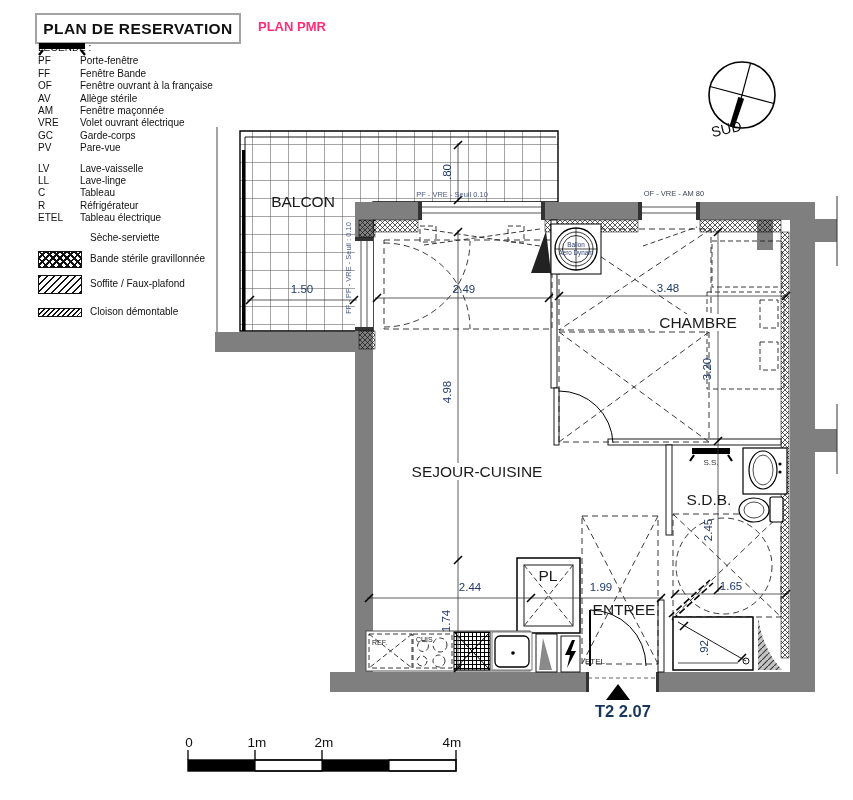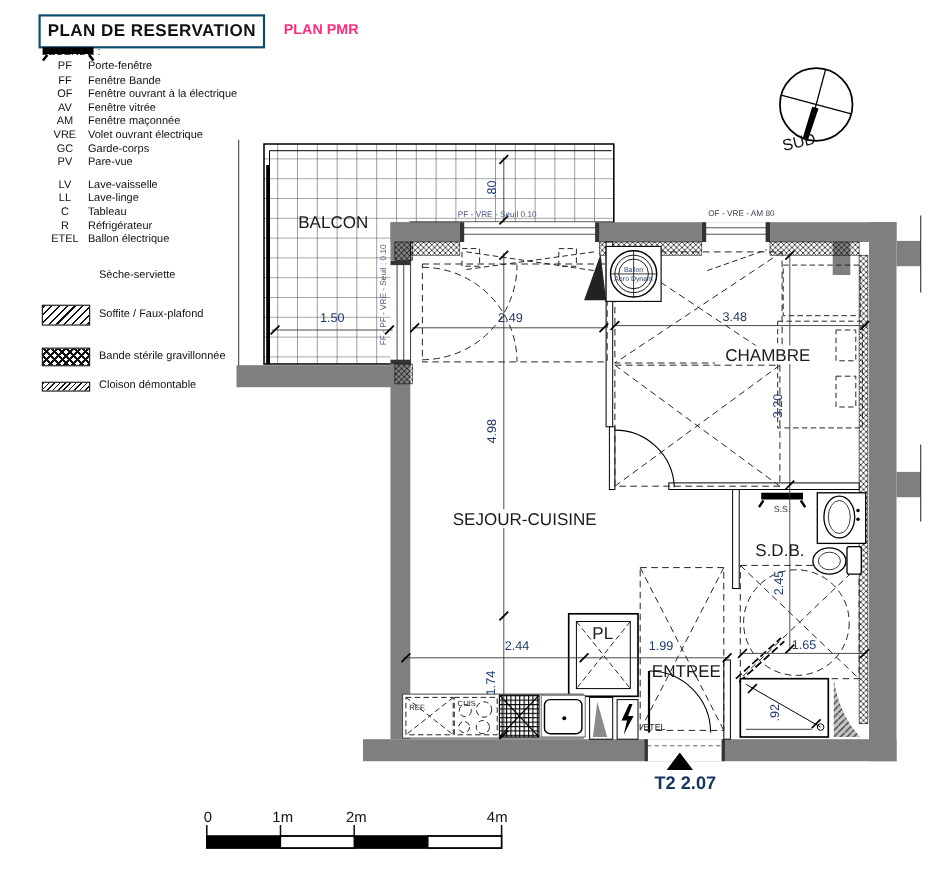--- a/index.html
+++ b/index.html
@@ -1,27 +1,27 @@
 <!DOCTYPE html>
 <html><head>
 <meta charset="utf-8">
 <style>
   html,body{margin:0;padding:0;background:#fff;}
   .page{position:relative;width:853px;height:800px;background:#fff;overflow:hidden;
         font-family:"Liberation Sans",sans-serif;color:#111;}
-  .title-box{position:absolute;left:35px;top:13px;width:202px;height:27px;border:2px solid #0c4a6e;
+  .title-box{position:absolute;left:35px;top:13px;width:202px;height:27px;border:2px solid #a3a3a3;
              display:flex;align-items:center;justify-content:center;font-size:15.5px;font-weight:bold;
              letter-spacing:.4px;background:#fff;}
   .subtitle{position:absolute;left:258px;top:19px;font-size:13px;font-weight:bold;}
   .legend{position:absolute;left:38px;top:42px;width:215px;font-size:10px;line-height:12.4px;}
   .lhead{margin-bottom:1px;}
   .lrow{display:flex;}
-  .lcode{width:42px;flex:0 0 42px;text-align:center;}
+  .lcode{width:42px;flex:0 0 42px;}
   .lgap{height:8px;}
-  .srow{display:flex;align-items:center;margin-top:20px;}
+  .srow{display:flex;align-items:center;margin-top:7px;}
   .sicolumn{width:44px;flex:0 0 44px;display:flex;align-items:center;}
   .slab{margin-left:8px;}
   .swatch{display:inline-block;border:1px solid #111;background:#fff;}
   .soffite{width:42px;height:17px;
     background:repeating-linear-gradient(135deg,#111 0 1.5px,#fff 1.5px 5px);}
   .bande{width:42px;height:15px;
     background:repeating-linear-gradient(45deg,#111 0 2px,transparent 2px 5px),
                repeating-linear-gradient(-45deg,#111 0 2px,transparent 2px 5px),#fff;}
   .cloison{width:42px;height:7px;
     background:repeating-linear-gradient(135deg,#111 0 1px,transparent 1px 3.5px);}
@@ -51,25 +51,25 @@
     <div class="lrow">
         <span class="lcode">PF</span>
         <span>Porte-fenêtre</span>
       </div>
     <div class="lrow">
         <span class="lcode">FF</span>
         <span>Fenêtre Bande</span>
       </div>
     <div class="lrow">
         <span class="lcode">OF</span>
-        <span>Fenêtre ouvrant à la électrique</span>
+        <span>Fenêtre ouvrant à la française</span>
       </div>
     <div class="lrow">
         <span class="lcode">AV</span>
-        <span>Fenêtre vitrée</span>
+        <span>Allège stérile</span>
       </div>
     <div class="lrow">
         <span class="lcode">AM</span>
         <span>Fenêtre maçonnée</span>
       </div>
     <div class="lrow">
         <span class="lcode">VRE</span>
         <span>Volet ouvrant électrique</span>
       </div>
     <div class="lrow">
@@ -92,43 +92,43 @@
     <div class="lrow">
         <span class="lcode">C</span>
         <span>Tableau</span>
       </div>
     <div class="lrow">
         <span class="lcode">R</span>
         <span>Réfrigérateur</span>
       </div>
     <div class="lrow">
         <span class="lcode">ETEL</span>
-        <span>Ballon électrique</span>
+        <span>Tableau électrique</span>
       </div>
 
     <div class="srow">
       <span class="sicolumn">
         <svg width="48" height="14" viewBox="0 0 48 14">
           <path d="M1 4 H47" stroke="#000" stroke-width="6" fill="none"></path>
           <path d="M5 8 L1 13 M43 8 L47 13" stroke="#000" stroke-width="2.4" fill="none"></path>
         </svg>
       </span>
       <span class="slab">Sèche-serviette</span>
     </div>
     <div class="srow">
       <span class="sicolumn">
+          <span class="swatch bande"></span>
+        </span>
+      <span class="slab">Bande stérile gravillonnée</span>
+    </div>
+    <div class="srow">
+      <span class="sicolumn">
           <span class="swatch soffite"></span>
         </span>
       <span class="slab">Soffite / Faux-plafond</span>
-    </div>
-    <div class="srow">
-      <span class="sicolumn">
-          <span class="swatch bande"></span>
-        </span>
-      <span class="slab">Bande stérile gravillonnée</span>
     </div>
     <div class="srow" style="margin-top:12px;">
       <span class="sicolumn">
           <span class="swatch cloison"></span>
         </span>
       <span class="slab">Cloison démontable</span>
     </div>
   </div>
 
   <svg width="95" height="95" style="left:698px;top:55px;">

